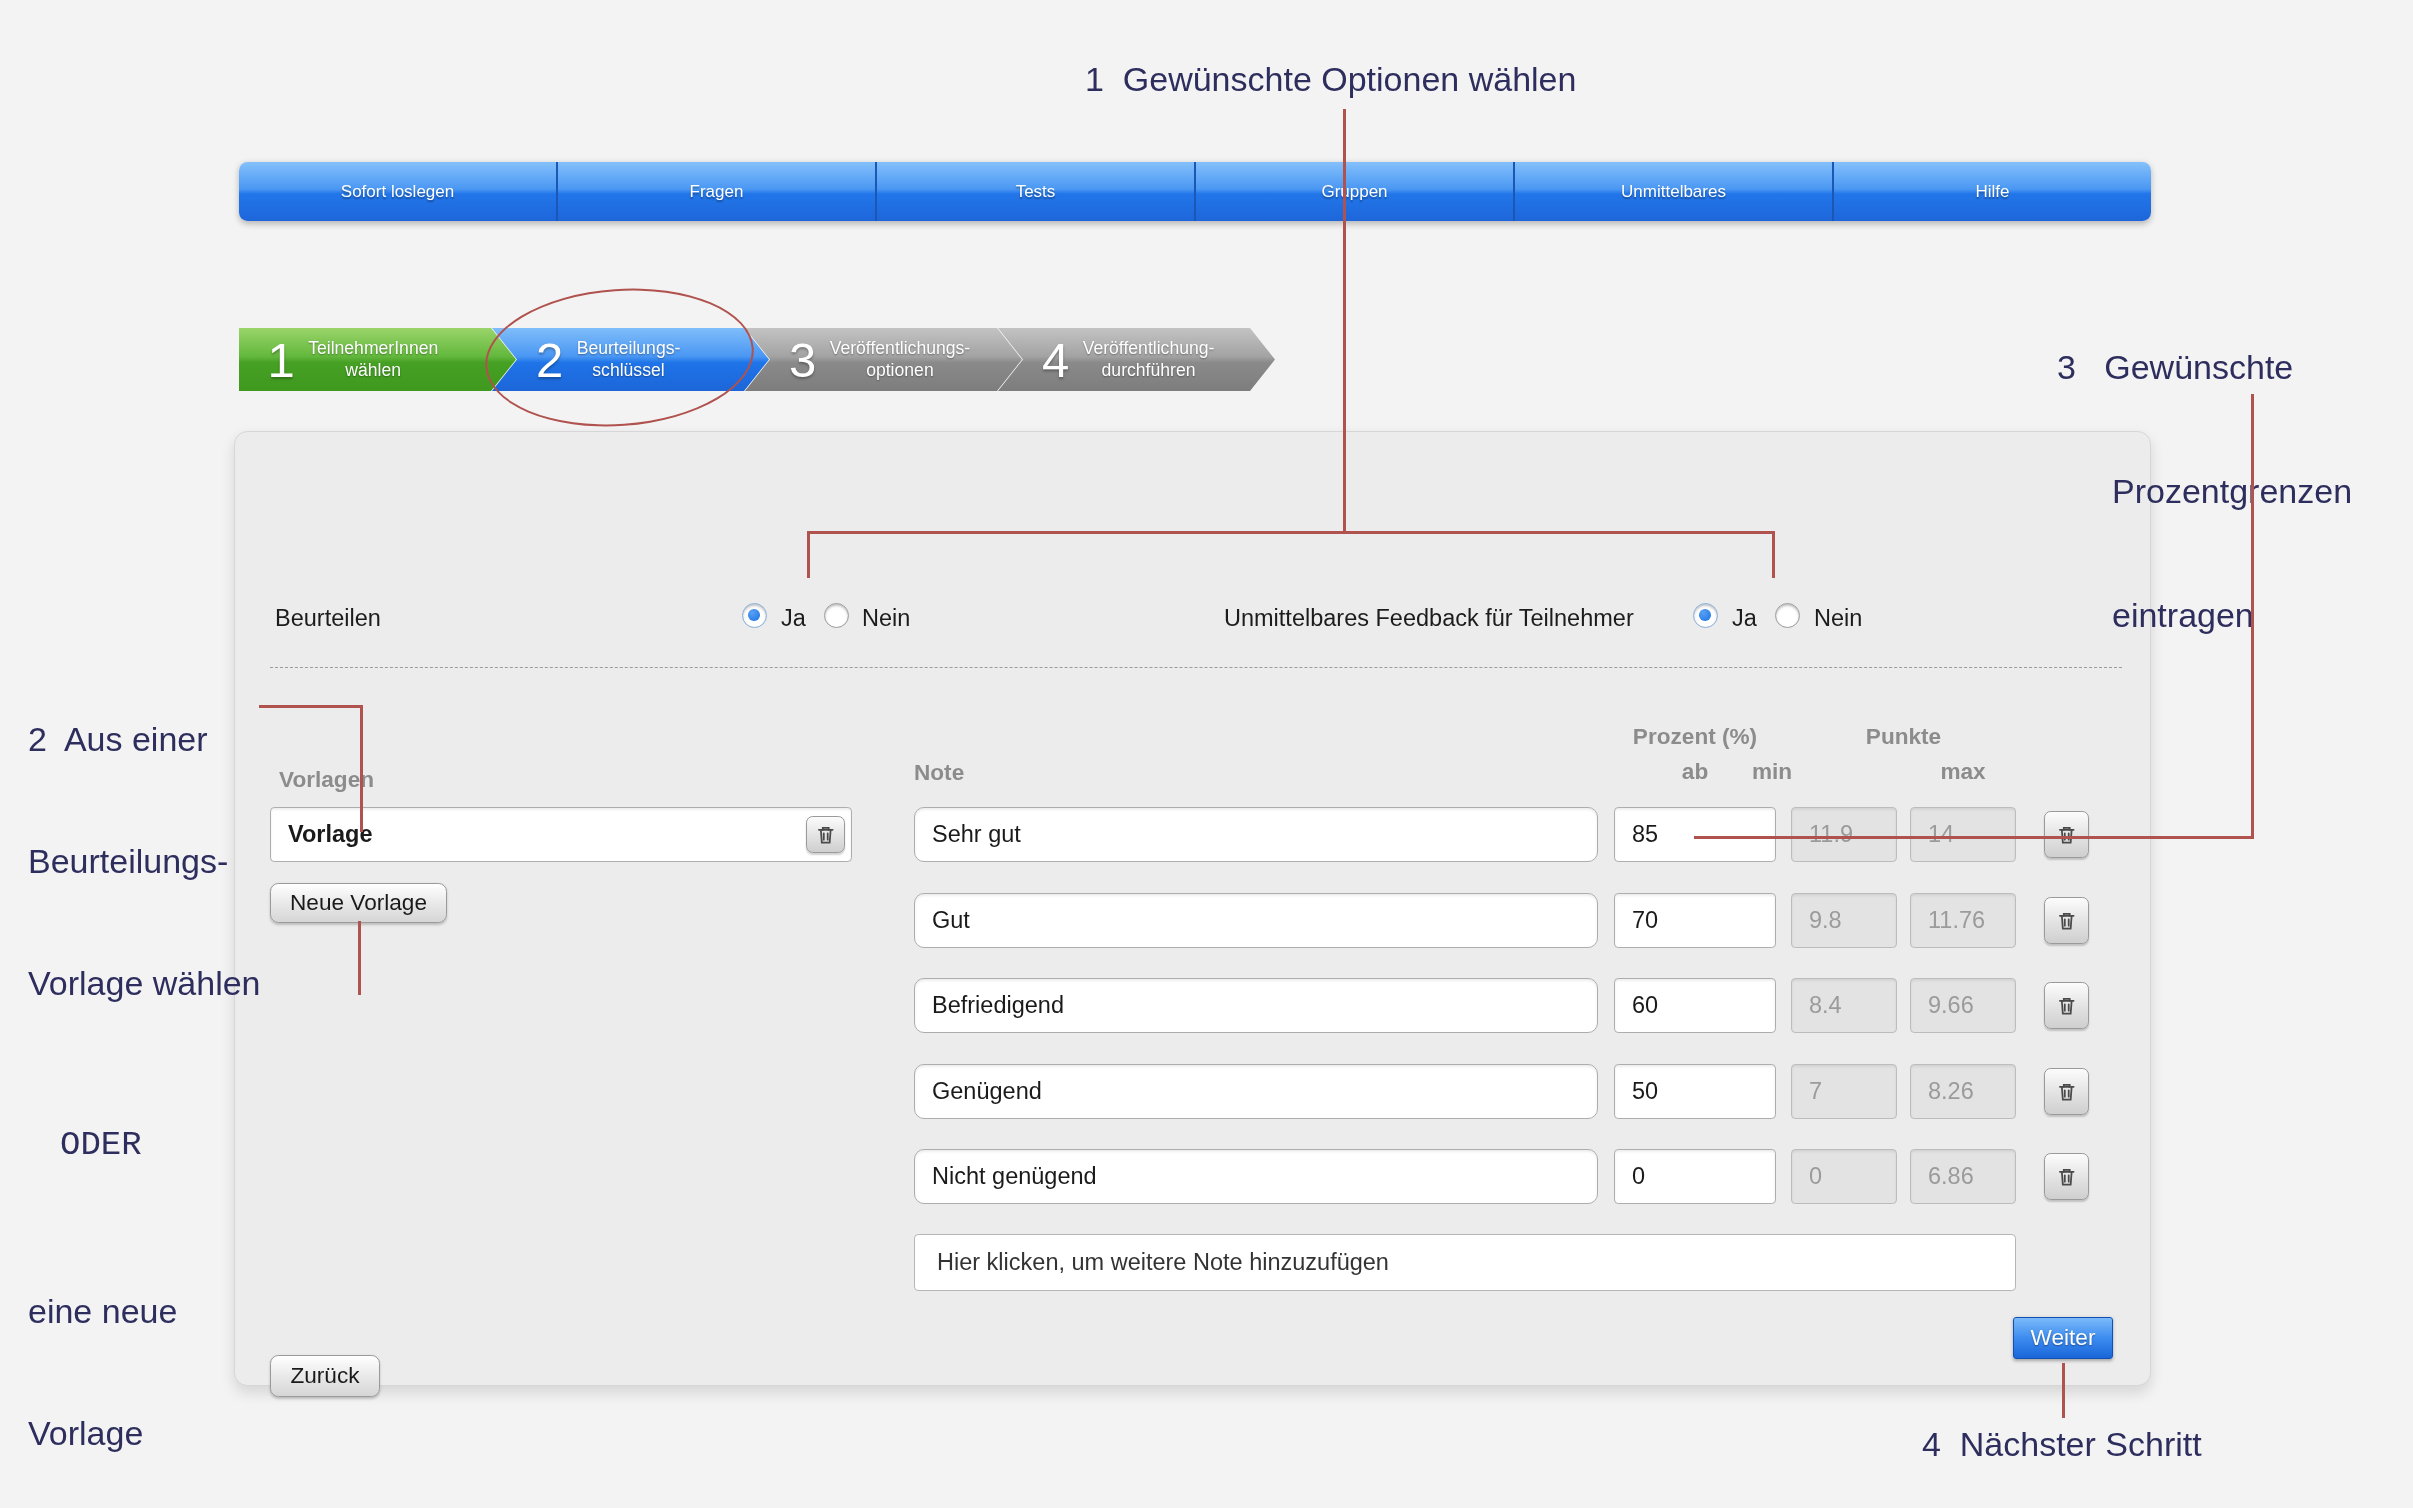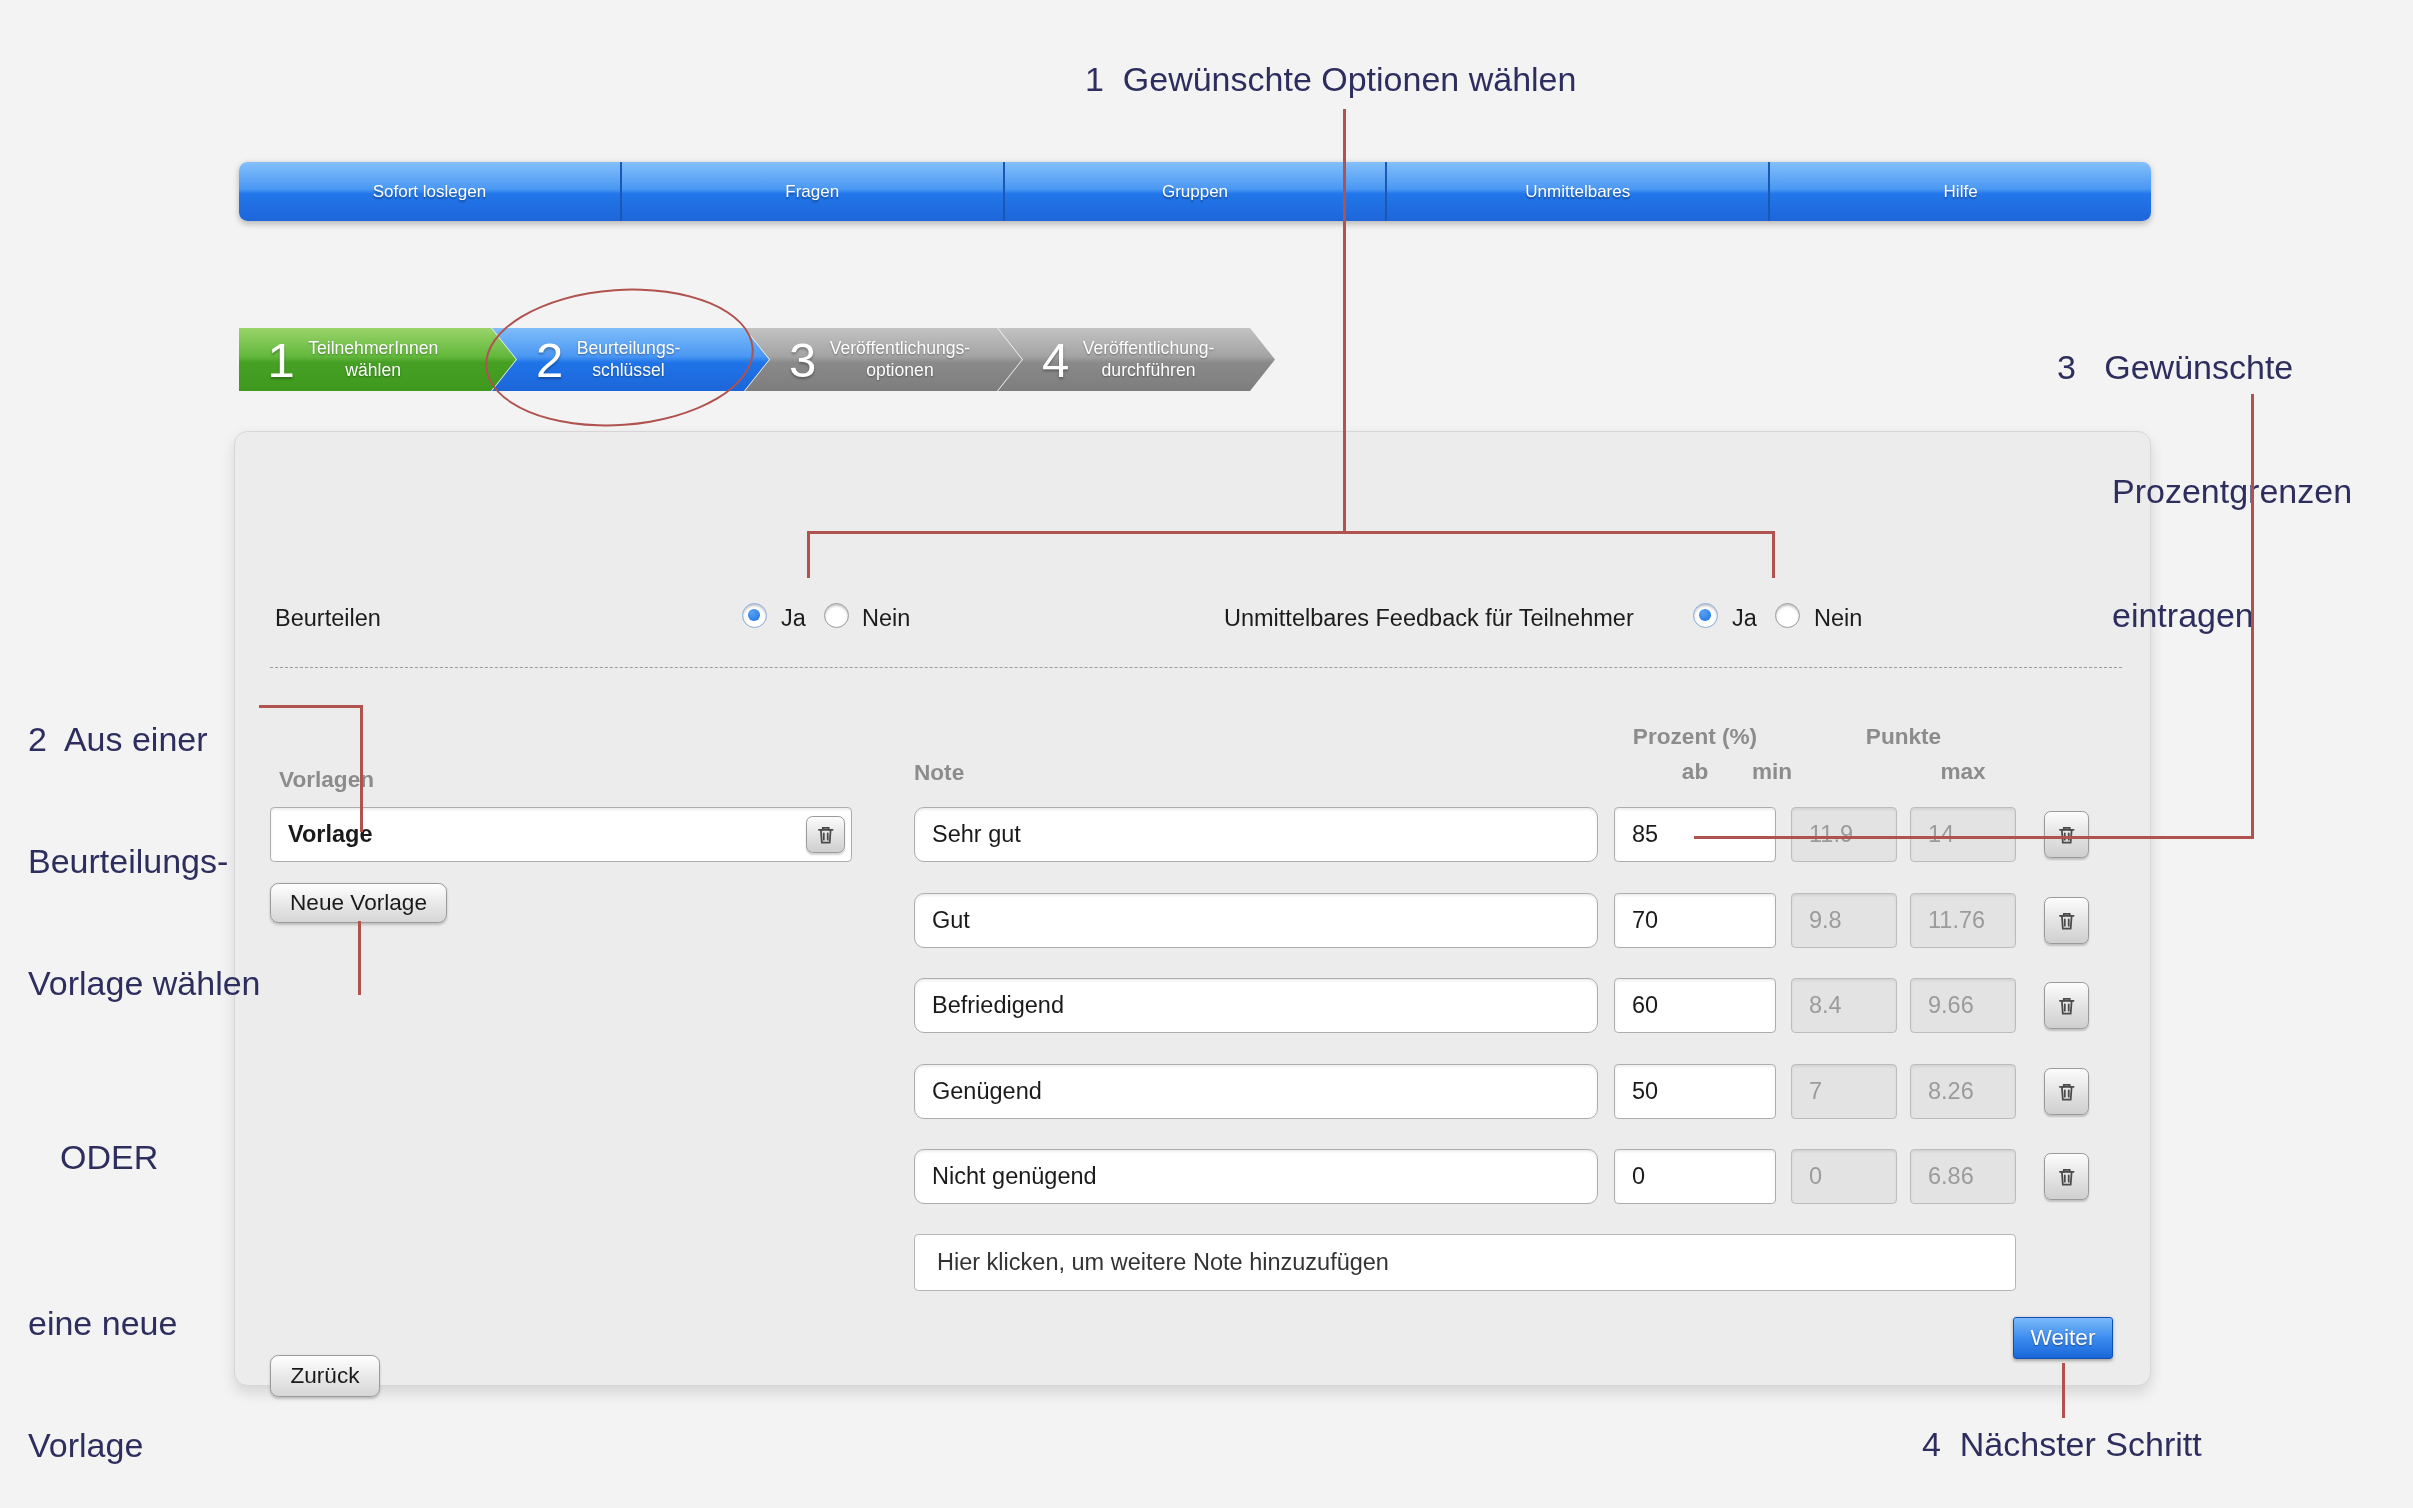--- a/index.html
+++ b/index.html
@@ -137,39 +137,42 @@
     font-family:Liberation Sans, sans-serif;
     display:flex;align-items:center;justify-content:center;cursor:pointer;
     box-shadow:0 1.7px 3.4px rgba(0,0,0,.3);
   }
   .vorlage-wrap{position:absolute;left:35px;top:375px;width:582px;height:55px;}
   .vorlage-wrap .text-input{left:0;top:0;width:100%;}
 
   
   .ann{position:absolute;color:var(--annotation-ink);font-size:34px;white-space:pre;z-index:50;}
   .ann div{line-height:44px;}
-  .ann .oder{margin:52px 0 44px 32px;}
+  .ann .oder{margin:40px 0 44px 32px;font-family:Liberation Mono, monospace;}
   .ann-right div{line-height:46px;}
   .ann-right div + div{padding-left:55px;}
   .rline{position:absolute;background:var(--accent-red);z-index:50;}
   .ellipse{
     position:absolute;left:485px;top:289px;width:269px;height:137px;
     border:2.5px solid var(--accent-red);border-radius:50%;
     transform:rotate(-4deg);z-index:50;
   }
 </style>
 </head>
 <body>
 
 <div class="nav-bar">
     <div class="nav-tab">
       <span>Sofort loslegen</span>
     </div>
     <div class="nav-tab">
       <span>Fragen</span>
+    </div>
+    <div class="nav-tab">
+      <span>Tests</span>
     </div>
     <div class="nav-tab">
       <span>Gruppen</span>
     </div>
     <div class="nav-tab">
       <span>Unmittelbares</span>
     </div>
     <div class="nav-tab">
       <span>Hilfe</span>
     </div>

